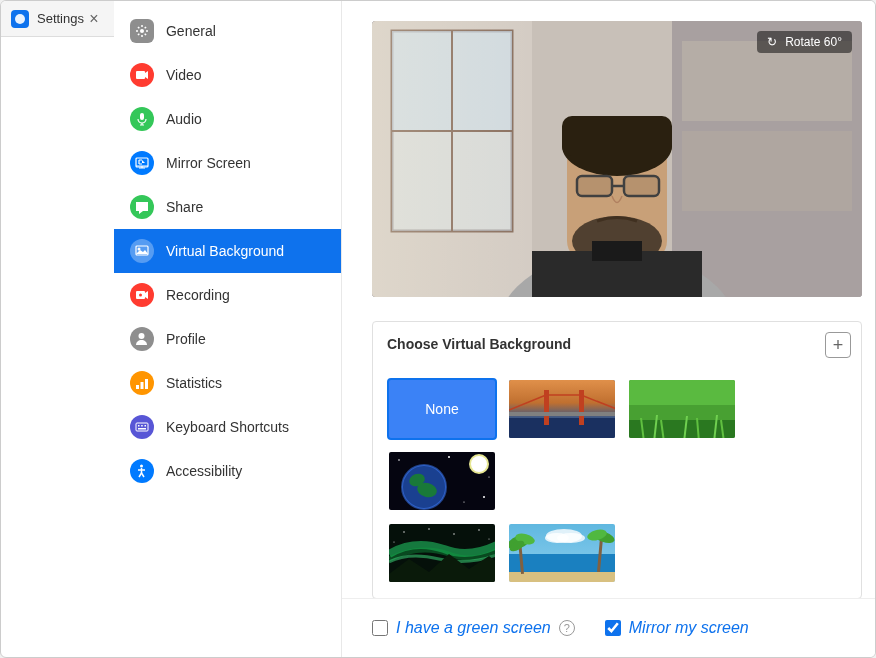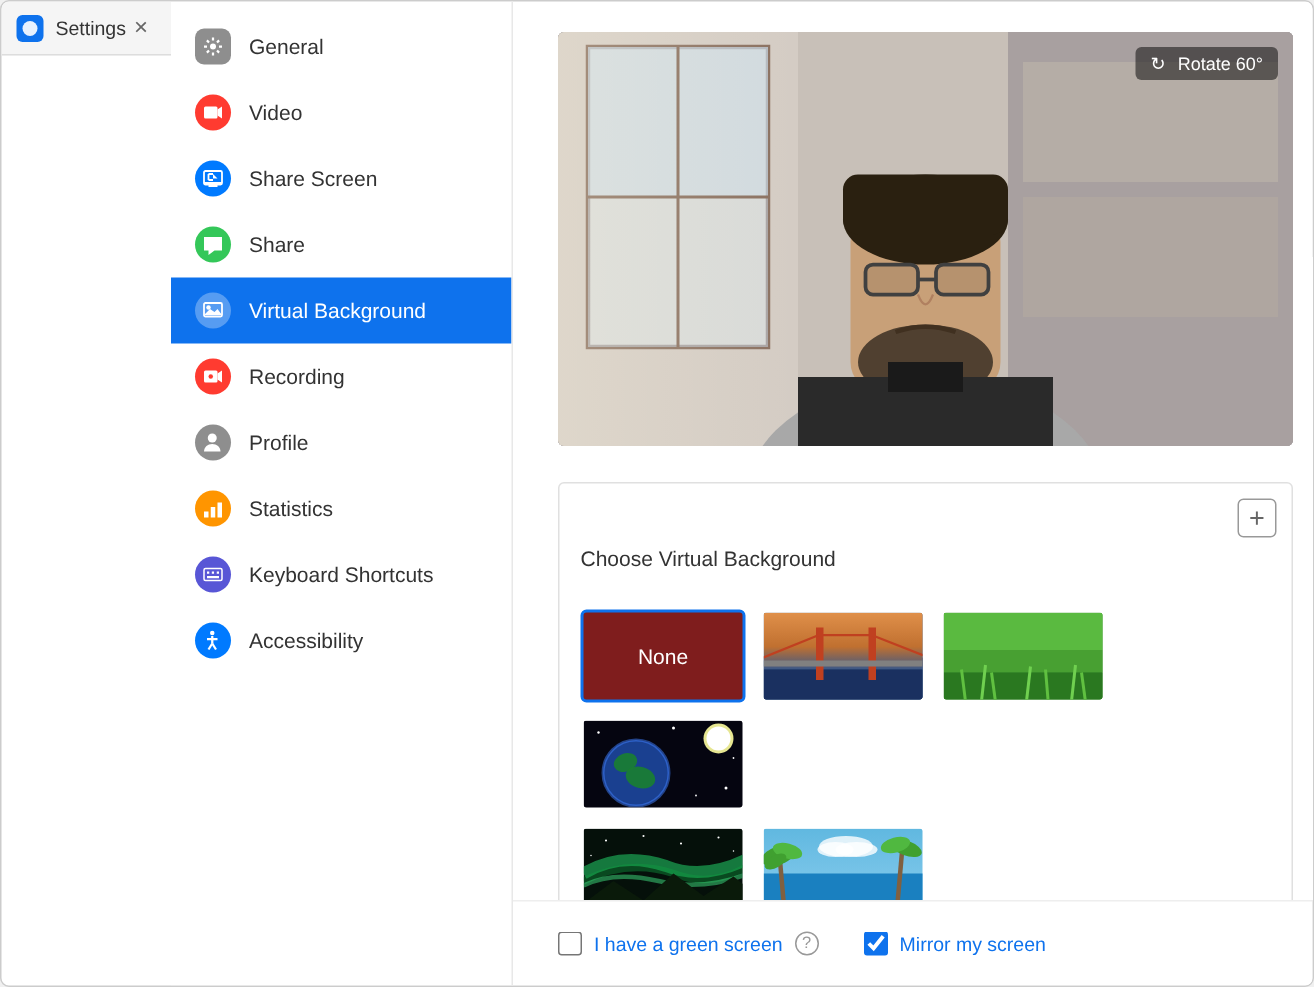--- a/index.html
+++ b/index.html
@@ -140,22 +140,21 @@
       font-size: 12px;
       cursor: pointer;
       display: flex;
       align-items: center;
       gap: 4px;
     }
     .bg-section-title {
       font-size: 14px;
       color: #0e72ed;
       margin-bottom: 14px;
-      font-weight: 400;
-      margin-top: 28px;
+      font-weight: 700;
     }
     .bg-section-title span {
       color: #333;
     }
     .bg-grid {
       display: flex;
       gap: 10px;
       flex-wrap: wrap;
       position: relative;
     }
@@ -189,21 +188,21 @@
       overflow: hidden;
       cursor: pointer;
       border: 2px solid transparent;
       flex-shrink: 0;
       position: relative;
     }
     .bg-thumb.selected {
       border: 2px solid #0e72ed;
     }
     .bg-thumb-none {
-      background: #7f1d1d;
+      background: #3b82f6;
       display: flex;
       align-items: center;
       justify-content: center;
       color: white;
       font-size: 14px;
     }
     .footer {
       padding: 20px 30px;
       display: flex;
       align-items: center;
@@ -215,22 +214,23 @@
       display: flex;
       align-items: center;
       gap: 8px;
     }
     .checkbox-input {
       width: 16px;
       height: 16px;
       accent-color: #0e72ed;
     }
     .checkbox-label {
-      font-size: 13px;
+      font-size: 16px;
       color: #0e72ed;
+      font-style: italic;
     }
     .help-icon {
       width: 16px;
       height: 16px;
       border-radius: 50%;
       border: 1.5px solid #999;
       color: #999;
       font-size: 11px;
       display: inline-flex;
       align-items: center;
@@ -275,35 +275,46 @@
       <div class="sidebar-item">
         <div class="sidebar-icon icon-video">
           <svg width="14" height="12" viewBox="0 0 14 12" fill="white">
             <rect x="1" y="2" width="9" height="8" rx="1" fill="white"></rect>
             <polygon points="10,4 13,2 13,10 10,8" fill="white"></polygon>
           </svg>
         </div>
         <span class="sidebar-label">Video</span>
       </div>
 
+      <div class="sidebar-item">
+        <div class="sidebar-icon icon-audio">
+          <svg width="12" height="14" viewBox="0 0 12 14" fill="white">
+            <rect x="4" y="1" width="4" height="7" rx="2" fill="white"></rect>
+            <path d="M2 7a4 4 0 0 0 8 0" stroke="white" stroke-width="1.2" fill="none"></path>
+            <line x1="6" y1="11" x2="6" y2="13" stroke="white" stroke-width="1.2"></line>
+            <line x1="4" y1="13" x2="8" y2="13" stroke="white" stroke-width="1.2"></line>
+          </svg>
+        </div>
+        <span class="sidebar-label">Audio</span>
+      </div>
 
       <div class="sidebar-item">
         <div class="sidebar-icon icon-share">
           <svg width="14" height="12" viewBox="0 0 14 12" fill="white">
             <rect x="1" y="1" width="12" height="9" rx="1" stroke="white" stroke-width="1.2" fill="none"></rect>
             <line x1="1" y1="9" x2="13" y2="9" stroke="white" stroke-width="1.2"></line>
             <line x1="7" y1="9" x2="7" y2="11" stroke="white" stroke-width="1.2"></line>
             <line x1="4" y1="11" x2="10" y2="11" stroke="white" stroke-width="1.2"></line>
             <polygon points="7,3 10,6 7,6" fill="white"></polygon>
             <line x1="7" y1="3" x2="4" y2="3" stroke="white" stroke-width="1.2"></line>
             <line x1="4" y1="3" x2="4" y2="7" stroke="white" stroke-width="1.2"></line>
             <line x1="4" y1="7" x2="7" y2="7" stroke="white" stroke-width="1.2"></line>
           </svg>
         </div>
-        <span class="sidebar-label">Share Screen</span>
+        <span class="sidebar-label">Mirror Screen</span>
       </div>
 
       <div class="sidebar-item">
         <div class="sidebar-icon icon-chat">
           <svg width="14" height="13" viewBox="0 0 14 13" fill="white">
             <path d="M1 1h12v9H8l-4 3V10H1z" fill="white"></path>
           </svg>
         </div>
         <span class="sidebar-label">Share</span>
       </div>

